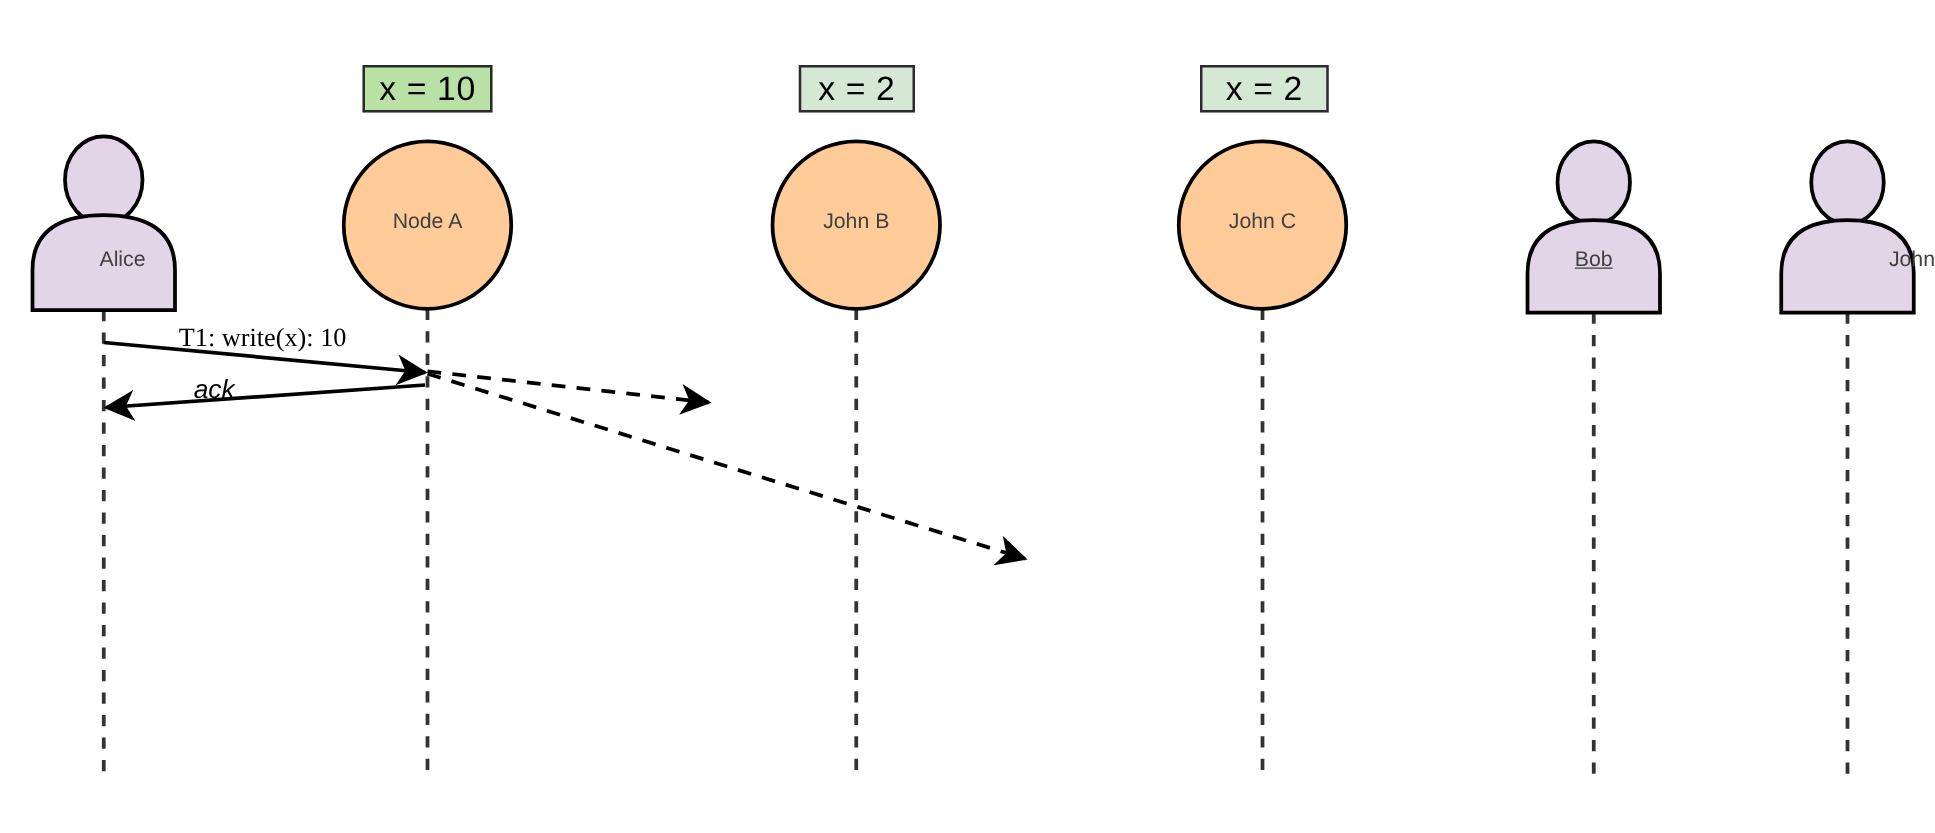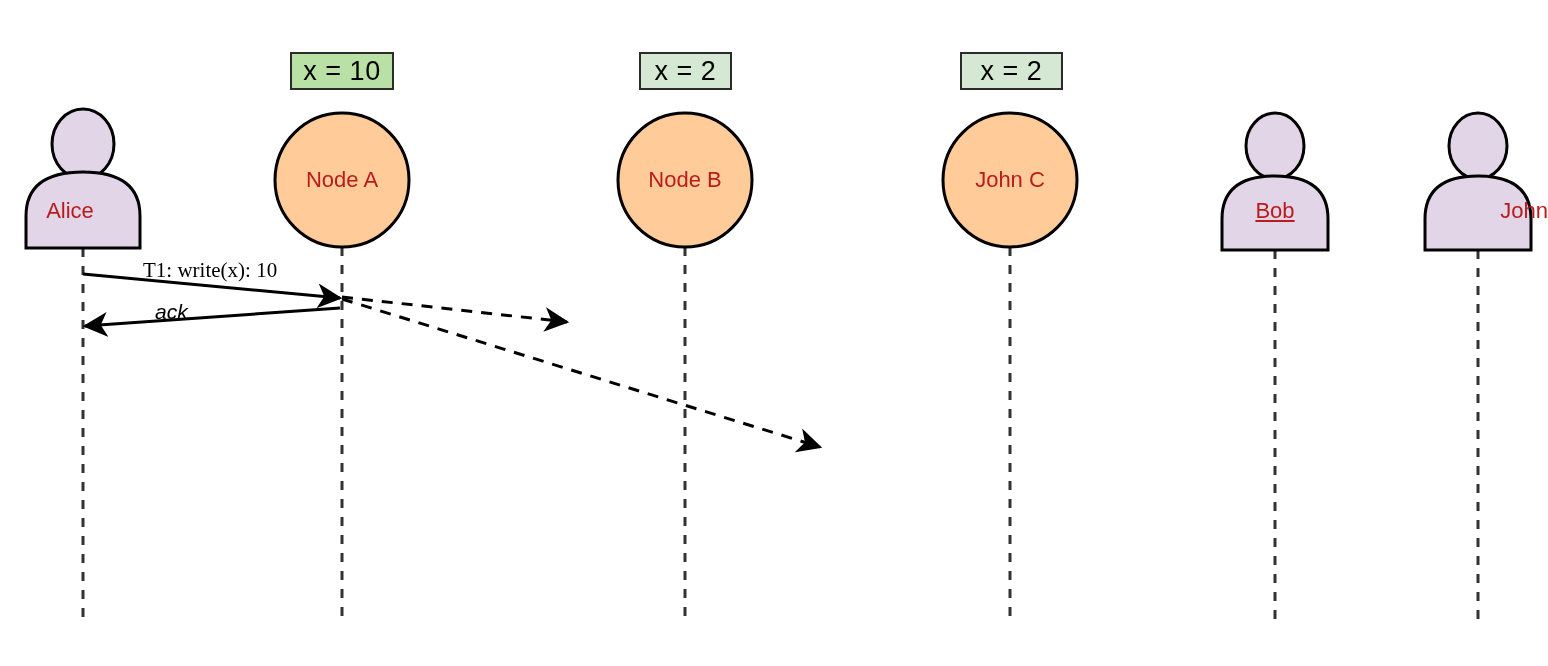--- a/index.html
+++ b/index.html
@@ -31,22 +31,22 @@
     display: flex;
     align-items: center;
     justify-content: center;
     font-size: 27px;
     color: #000000;
     letter-spacing: 0.5px;
   }
   .node-label, .actor-label {
     position: absolute;
     text-align: center;
-    font-size: 22px;
-    color: #b91c1c;
+    font-size: 17px;
+    color: #404040;
     white-space: nowrap;
   }
   .msg-label {
     position: absolute;
     font-size: 21px;
     color: #000000;
     white-space: nowrap;
   }
 </style>
 </head>
@@ -102,23 +102,23 @@
 
     <g>
       <line id="msg0" stroke="#000000" stroke-width="3" marker-end="url(#arrow-solid)" x1="83" y1="274" x2="340" y2="298"></line>
       <line id="msg1" stroke="#000000" stroke-width="3" marker-end="url(#arrow-solid)" x1="340" y1="308" x2="85" y2="326"></line>
       <line id="msg2" stroke="#000000" stroke-width="3" stroke-dasharray="11 9" marker-end="url(#arrow-dashed)" x1="342" y1="297" x2="567" y2="322"></line>
       <line id="msg3" stroke="#000000" stroke-width="3" stroke-dasharray="11 9" marker-end="url(#arrow-dashed)" x1="342" y1="299" x2="820" y2="447"></line>
     </g>
   </svg>
 
   <div class="node-label" id="nl0" style="left: 262px; top: 167px; width: 160px;">Node A</div>
-  <div class="node-label" id="nl1" style="left: 605px; top: 167px; width: 160px;">Node B</div>
+  <div class="node-label" id="nl1" style="left: 605px; top: 167px; width: 160px;">John B</div>
   <div class="node-label" id="nl2" style="left: 930px; top: 167px; width: 160px;">John C</div>
 
-  <div class="actor-label" id="al0" style="left: 0; top: 198px; width: 140px;">Alice</div>
+  <div class="actor-label" id="al0" style="left: 28px; top: 198px; width: 140px;">Alice</div>
   <div class="actor-label" id="al1" style="left: 1205px; top: 198px; width: 140px; text-decoration: underline;">Bob</div>
   <div class="actor-label" id="al2" style="left: 1408px; top: 198px; width: 140px; text-align: right;">John</div>
 
   <div class="msg-label" id="ml0" style="left: 143px; top: 258px; font-family: Liberation Serif, serif;">T1: write(x): 10</div>
   <div class="msg-label" id="ml1" style="left: 155px; top: 300px; font-style: italic;">ack</div>
 
 </div>
 
 </body></html>

